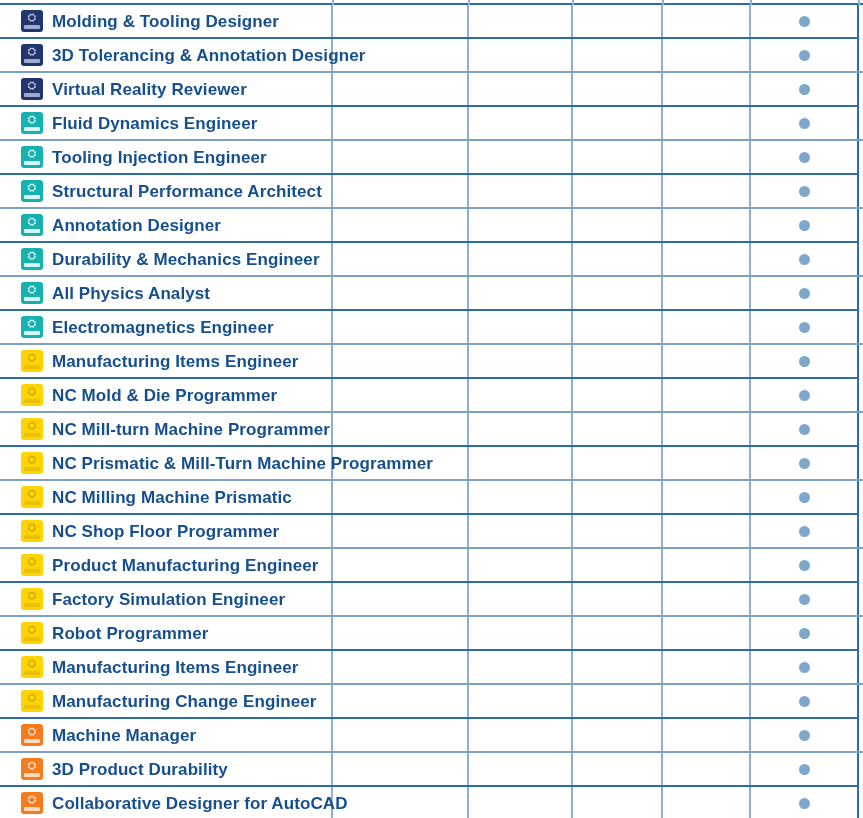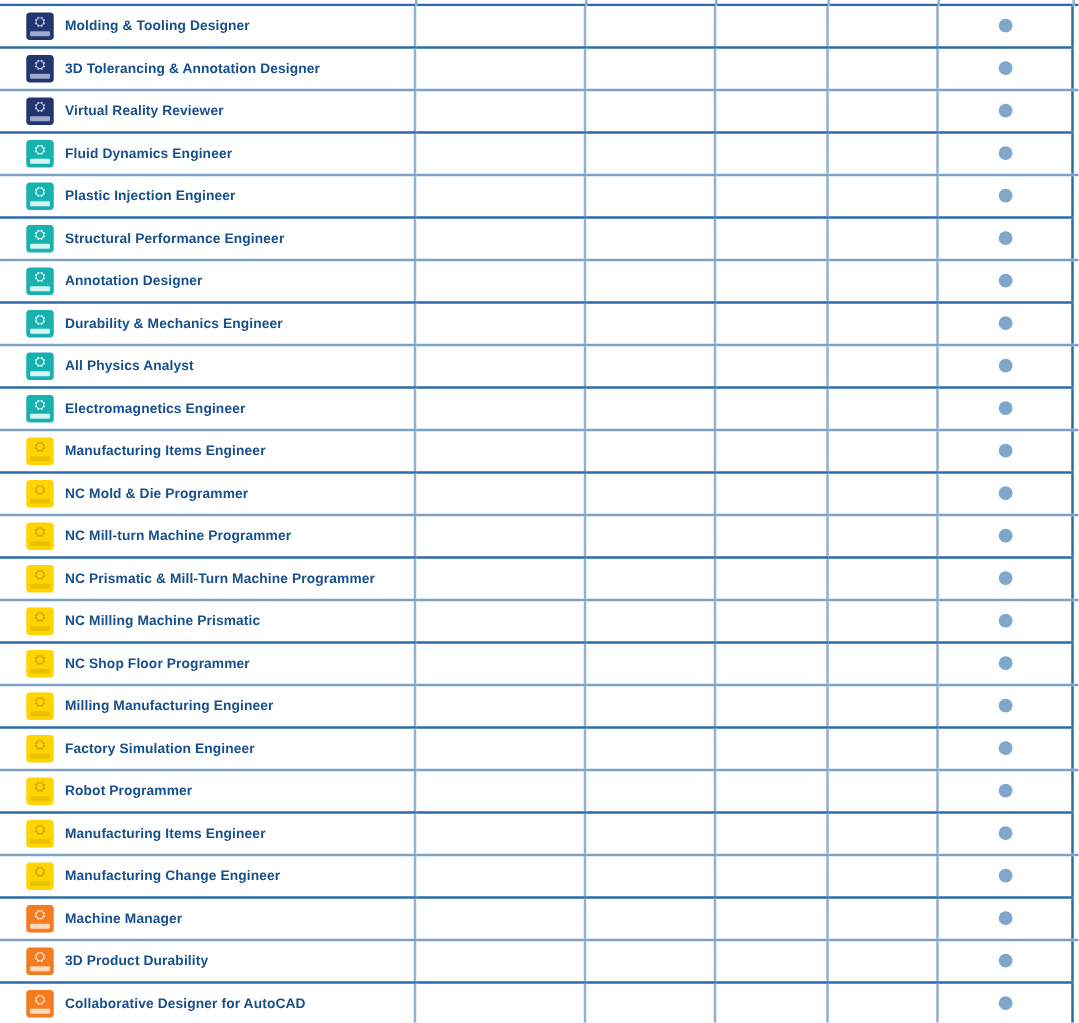--- a/index.html
+++ b/index.html
@@ -108,21 +108,21 @@
 
   .app-icon.yellow { background: #ffd400; }
   .app-icon.yellow .glyph { color: #c99f00; }
   .app-icon.yellow .bar   { background: #e8c200; }
 
   .app-icon.orange { background: #f47b20; }
   .app-icon.orange .glyph { color: #ffe6d2; }
   .app-icon.orange .bar   { background: #ffd9bb; }
 
   .prod-name {
-    font-size: 11px;
+    font-size: 17px;
     font-weight: bold;
     color: #174f8c;
     letter-spacing: 0.1px;
     white-space: nowrap;
     line-height: 15px;
   }
 
   .dot-cell {
     text-align: center;
   }
@@ -249,38 +249,38 @@
         <td class="dot-cell"><span class="dot" title="●"></span></td>
         <td class="cell-tail"></td>
       </tr>
       <tr class="row">
         <td class="cell-name">
           <div class="name-inner">
             <span class="app-icon teal">
               <span class="glyph">⛭</span>
               <span class="bar"></span>
             </span>
-            <span class="prod-name">Plastic Injection Engineer</span>
-          </div>
-        </td>
-        <td class="dot-cell"></td>
-        <td class="dot-cell"></td>
-        <td class="dot-cell"></td>
-        <td class="dot-cell"></td>
-        <td class="dot-cell"><span class="dot" title="●"></span></td>
-        <td class="cell-tail"></td>
-      </tr>
-      <tr class="row light">
-        <td class="cell-name">
-          <div class="name-inner">
-            <span class="app-icon teal">
-              <span class="glyph">⛭</span>
-              <span class="bar"></span>
-            </span>
-            <span class="prod-name">Structural Performance Engineer</span>
+            <span class="prod-name">Tooling Injection Engineer</span>
+          </div>
+        </td>
+        <td class="dot-cell"></td>
+        <td class="dot-cell"></td>
+        <td class="dot-cell"></td>
+        <td class="dot-cell"></td>
+        <td class="dot-cell"><span class="dot" title="●"></span></td>
+        <td class="cell-tail"></td>
+      </tr>
+      <tr class="row light">
+        <td class="cell-name">
+          <div class="name-inner">
+            <span class="app-icon teal">
+              <span class="glyph">⛭</span>
+              <span class="bar"></span>
+            </span>
+            <span class="prod-name">Structural Performance Architect</span>
           </div>
         </td>
         <td class="dot-cell"></td>
         <td class="dot-cell"></td>
         <td class="dot-cell"></td>
         <td class="dot-cell"></td>
         <td class="dot-cell"><span class="dot" title="●"></span></td>
         <td class="cell-tail"></td>
       </tr>
       <tr class="row">
@@ -453,21 +453,21 @@
         <td class="dot-cell"><span class="dot" title="●"></span></td>
         <td class="cell-tail"></td>
       </tr>
       <tr class="row">
         <td class="cell-name">
           <div class="name-inner">
             <span class="app-icon yellow">
               <span class="glyph">⛭</span>
               <span class="bar"></span>
             </span>
-            <span class="prod-name">Milling Manufacturing Engineer</span>
+            <span class="prod-name">Product Manufacturing Engineer</span>
           </div>
         </td>
         <td class="dot-cell"></td>
         <td class="dot-cell"></td>
         <td class="dot-cell"></td>
         <td class="dot-cell"></td>
         <td class="dot-cell"><span class="dot" title="●"></span></td>
         <td class="cell-tail"></td>
       </tr>
       <tr class="row light">

